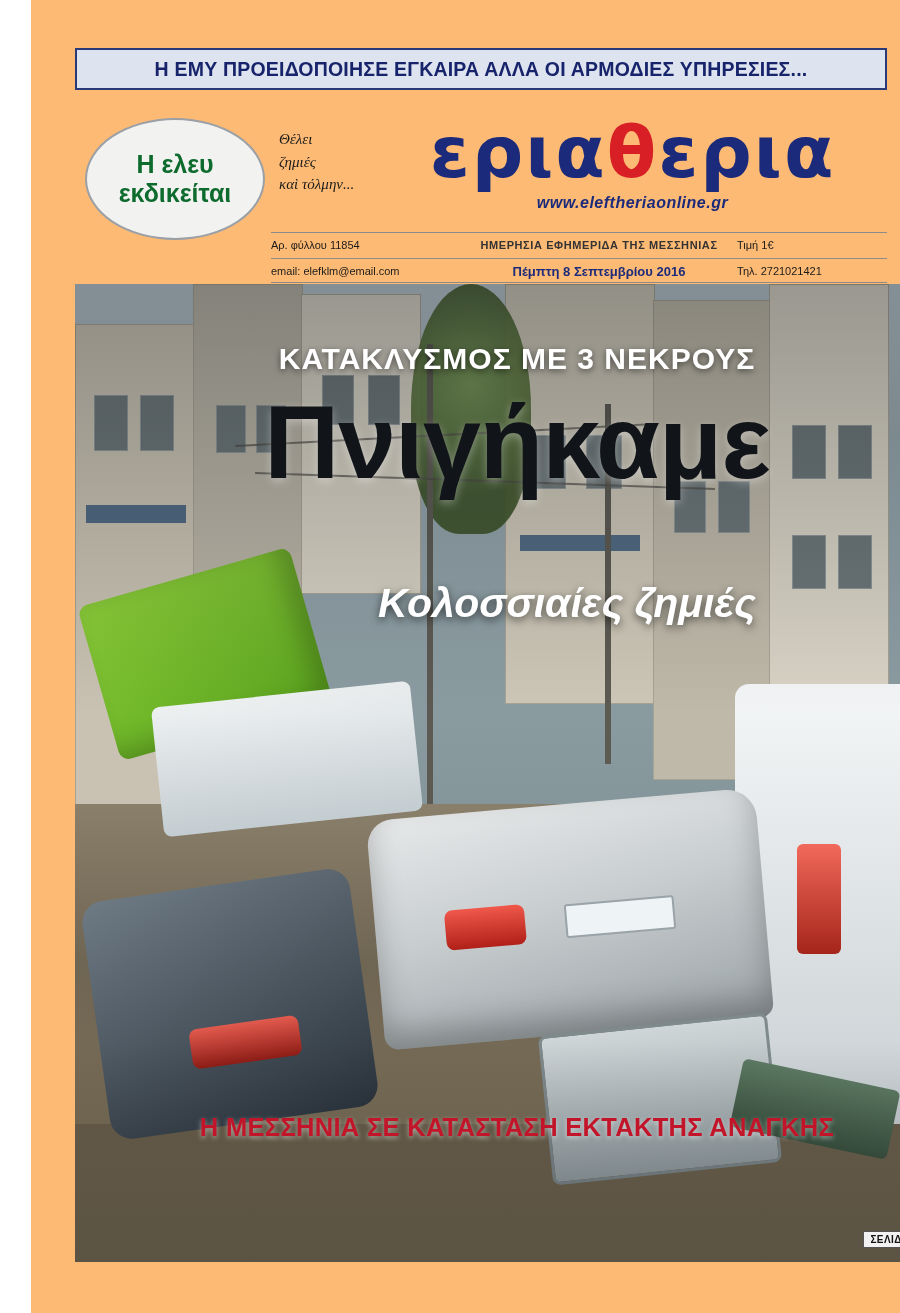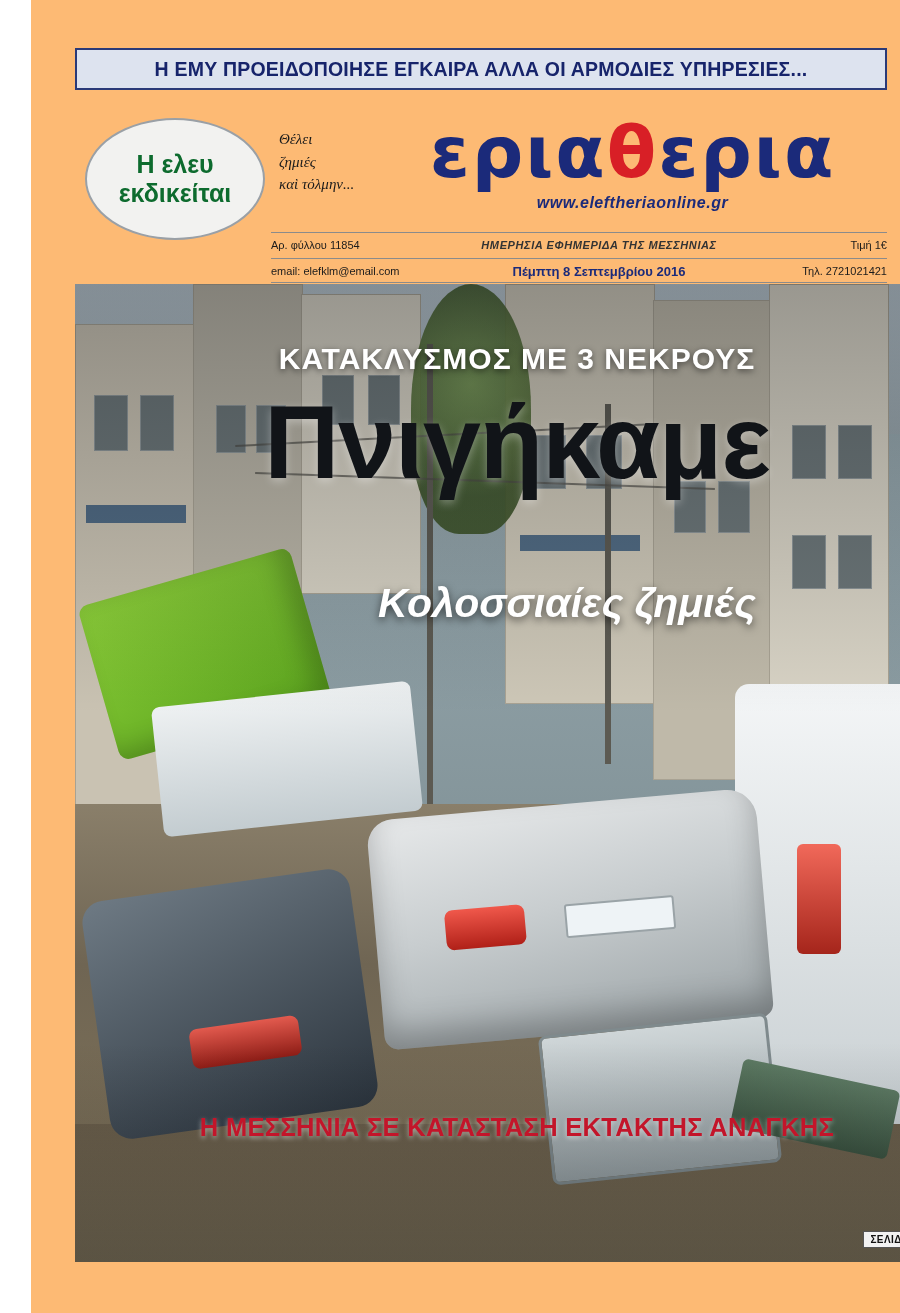--- a/index.html
+++ b/index.html
@@ -103,23 +103,23 @@
     position: absolute;
     left: 196px; right: 0;
     height: 26px;
     display: flex; align-items: center;
     font-size: 11px; color: #1b1b1b;
   }
   .info-row.row1 { top: 132px; }
   .info-row.row2 { top: 158px; }
   .info-left { width: 190px; }
   .info-center { flex: 1; text-align: center; }
-  .info-right { width: 150px; text-align: right; }
+  .info-right { width: 150px; text-align: left; }
   .info-row.row1 .info-center {
-    font-weight: bold; letter-spacing: 0.6px; color: #333; font-style: italic;
+    font-weight: bold; letter-spacing: 0.6px; color: #333;
   }
   .info-row.row2 .info-center {
     font-weight: bold; color: #1b2a7a; font-size: 13px;
   }
 
   
   .photo {
     position: absolute;
     left: 44px; top: 284px;
     width: 884px; height: 978px;

